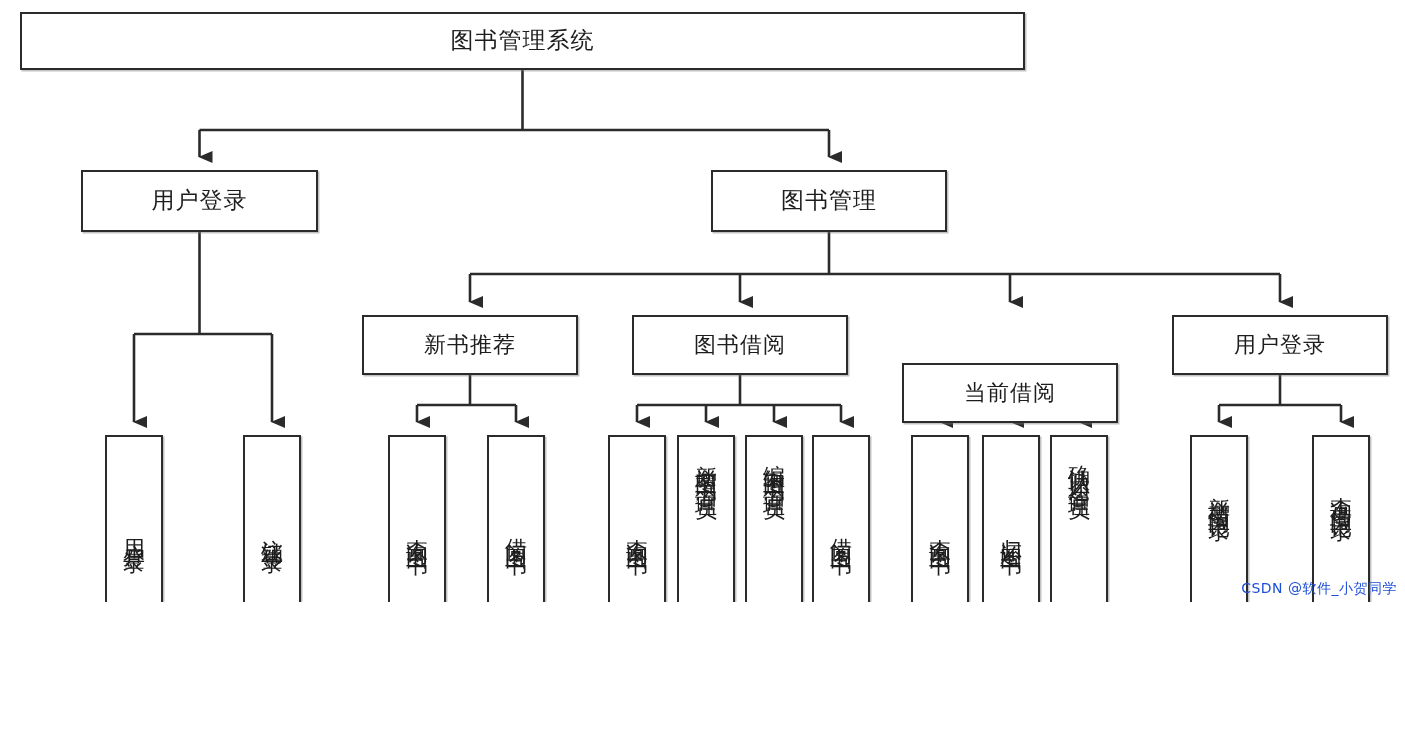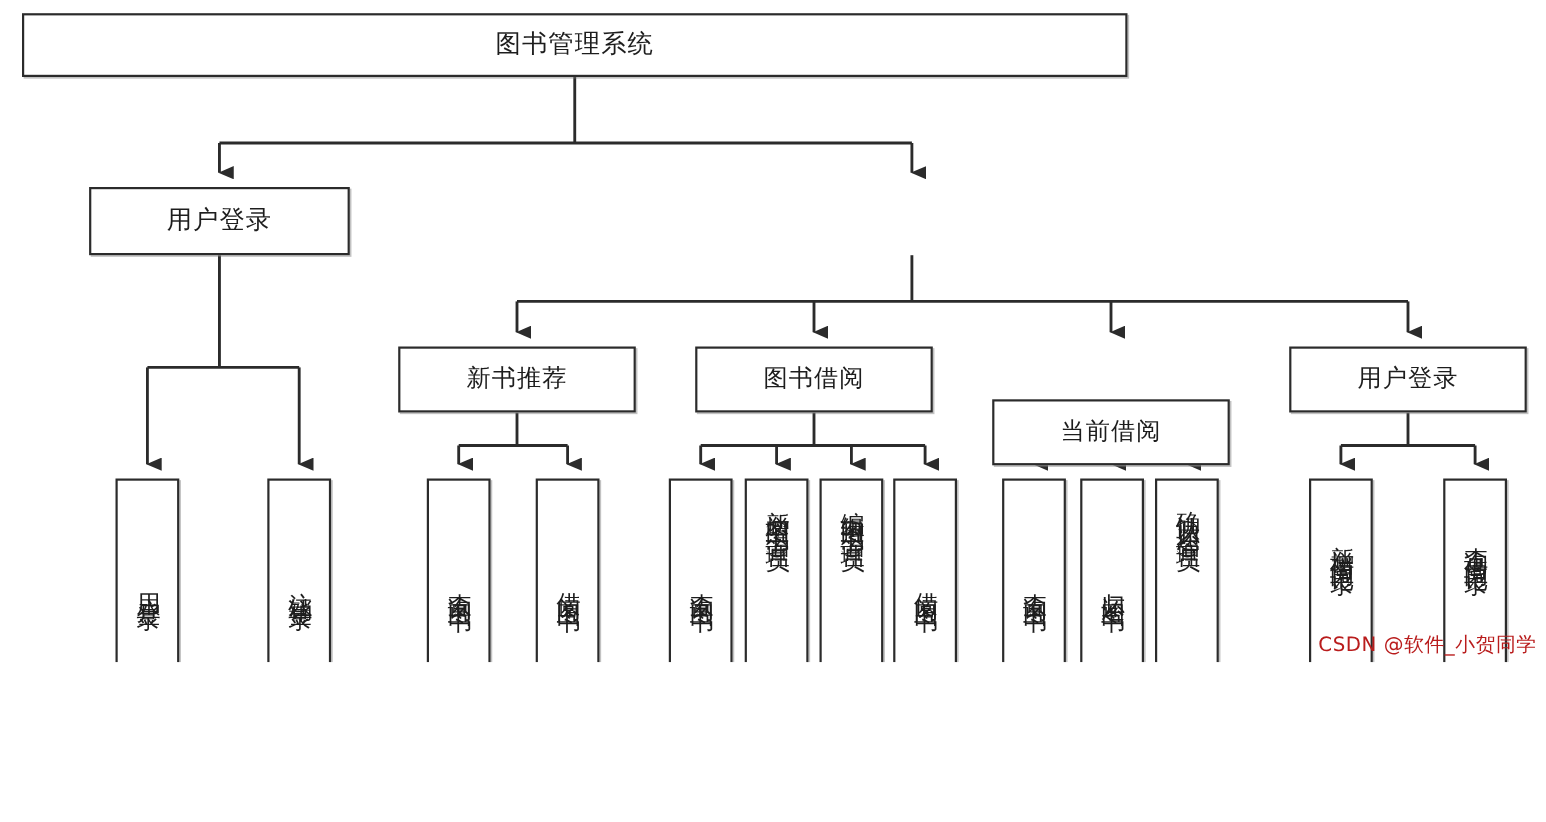--- a/index.html
+++ b/index.html
@@ -54,22 +54,22 @@
     line-height: 1;
     max-height: 100%;
   }
   .node.root .label { font-size: 23px; }
   .node.lvl2 .label { font-size: 23px; }
   .node.lvl3 .label { font-size: 22px; }
   #watermark {
     position: absolute;
     right: 8px;
     bottom: 4px;
-    color: #b91c1c;
-    font-size: 18px;
+    color: #1d4ed8;
+    font-size: 14px;
     letter-spacing: 0.5px;
     white-space: nowrap;
     user-select: none;
   }
 </style>
 </head>
 <body>
 
 <div id="stage">
 
@@ -123,20 +123,23 @@
     </g>
   </svg>
 
   <div class="node root" style="left:20px; top:12px; width:1005px; height:58px;">
     <span class="label">图书管理系统</span>
   </div>
 
   <div class="node lvl2" style="left:81px; top:170px; width:237px; height:62px;">
     <span class="label">用户登录</span>
   </div>
+  <div class="node lvl2" style="left:711px; top:170px; width:236px; height:62px;">
+    <span class="label">图书管理</span>
+  </div>
 
   <div class="node lvl3" style="left:632px; top:315px; width:216px; height:60px;">
     <span class="label">图书借阅</span>
   </div>
   <div class="node lvl3" style="left:362px; top:315px; width:216px; height:60px;">
     <span class="label">新书推荐</span>
   </div>
   <div class="node lvl3" style="left:902px; top:315px; width:216px; height:60px;margin-top:48px;">
     <span class="label">当前借阅</span>
   </div>

